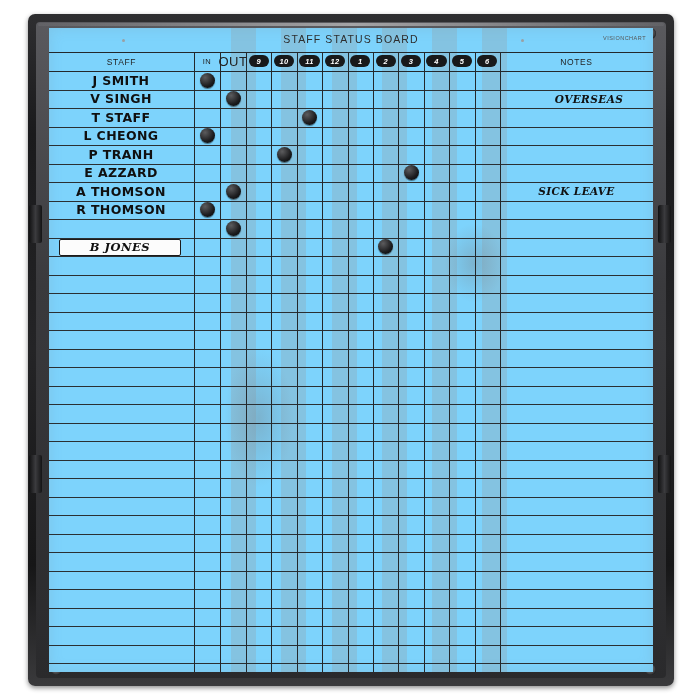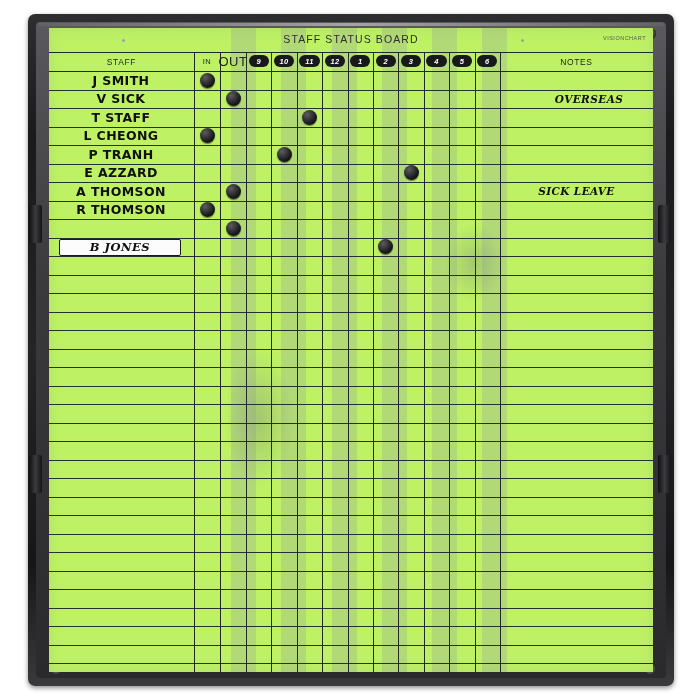--- a/index.html
+++ b/index.html
@@ -84,21 +84,21 @@
     width: 9px; height: 12px;
     background: linear-gradient(90deg,#6a6a6e,#d8d8da 45%,#6a6a6e);
     border-radius: 3px 3px 1px 1px;
   }
 
   
   .surface {
     position: absolute;
     left: 49px; top: 28px;
     width: 604px; height: 644px;
-    background: #bef264;
+    background: #7dd3fc;
     box-shadow: inset 0 0 14px rgba(120,130,140,.18);
     overflow: hidden;
   }
 
   
   .shade-band {
     position: absolute;
     top: 0; bottom: 0;
     background: rgba(150,158,163,.30);
     pointer-events: none;
@@ -341,21 +341,21 @@
         <div class="hour-pill" style="left:250.3px;width:20.4px;">11</div>
         <div class="hour-pill" style="left:275.7px;width:20.4px;">12</div>
         <div class="hour-pill" style="left:301.1px;width:20.4px;">1</div>
         <div class="hour-pill" style="left:326.5px;width:20.4px;">2</div>
         <div class="hour-pill" style="left:351.9px;width:20.4px;">3</div>
         <div class="hour-pill" style="left:377.3px;width:20.4px;">4</div>
         <div class="hour-pill" style="left:402.7px;width:20.4px;">5</div>
         <div class="hour-pill" style="left:428.1px;width:20.4px;">6</div>
         <div class="name" style="top:43.0px;height:18.5px;">J SMITH</div>
         <div class="magnet" style="left:150.5px;top:44.8px;"></div>
-        <div class="name" style="top:61.5px;height:18.5px;">V SICK</div>
+        <div class="name" style="top:61.5px;height:18.5px;">V SINGH</div>
         <div class="magnet" style="left:176.5px;top:63.3px;"></div>
         <div class="note" style="left:462px;top:61.5px;height:18.5px;width:156px;">OVERSEAS</div>
         <div class="name" style="top:80.0px;height:18.5px;">T STAFF</div>
         <div class="magnet" style="left:253.0px;top:81.8px;"></div>
         <div class="name" style="top:98.5px;height:18.5px;">L CHEONG</div>
         <div class="magnet" style="left:150.5px;top:100.3px;"></div>
         <div class="name" style="top:117.0px;height:18.5px;">P TRANH</div>
         <div class="magnet" style="left:227.6px;top:118.8px;"></div>
         <div class="name" style="top:135.5px;height:18.5px;">E AZZARD</div>
         <div class="magnet" style="left:354.6px;top:137.3px;"></div>

